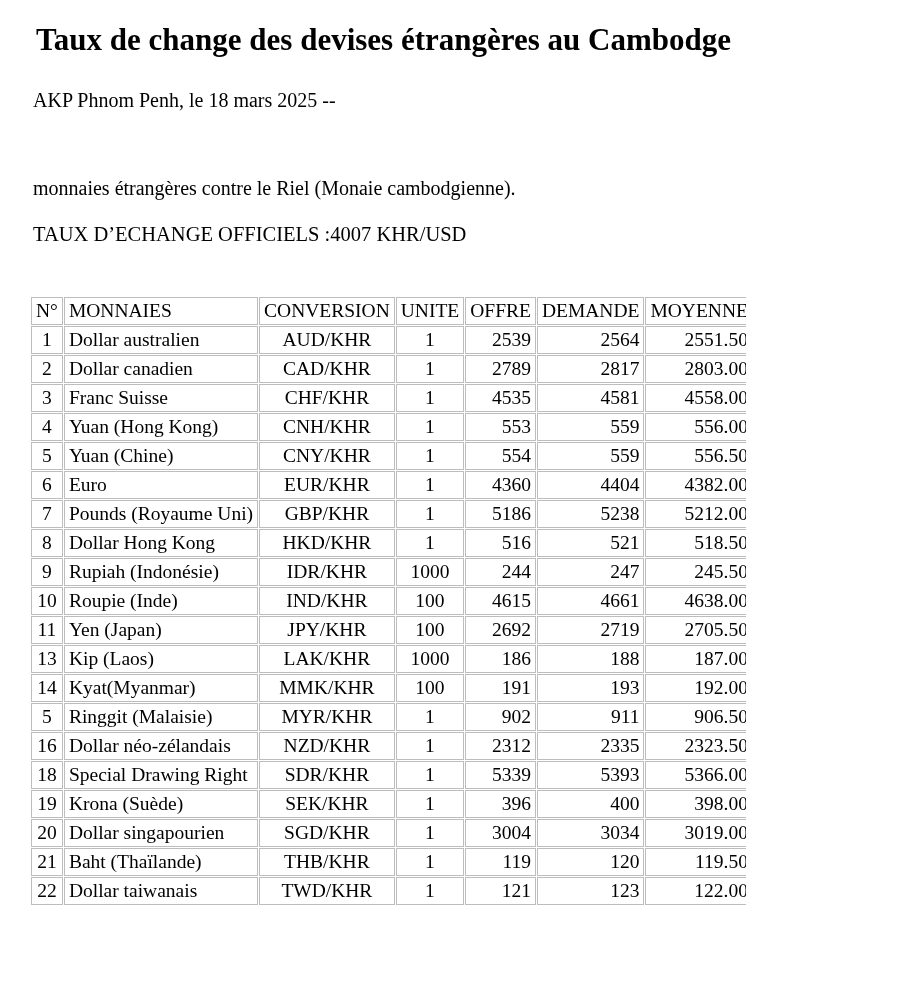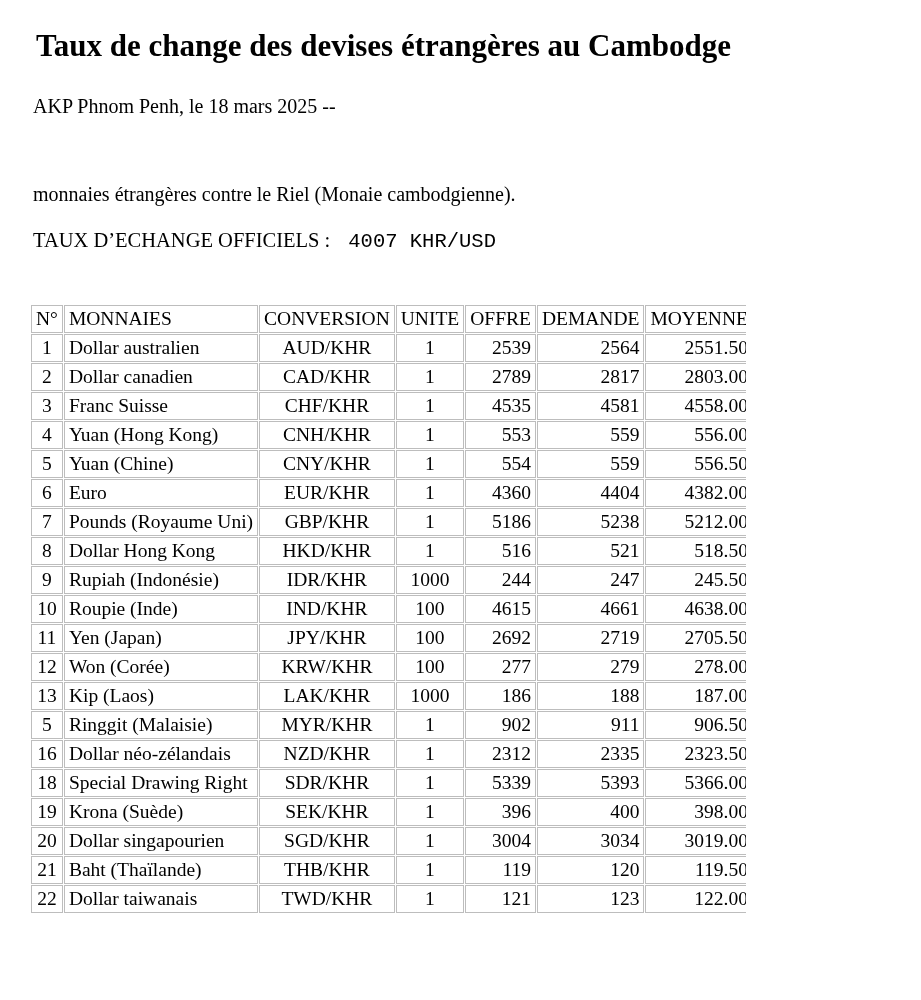--- a/index.html
+++ b/index.html
@@ -8,21 +8,21 @@
     background: #ffffff;
     color: #000000;
     font-family: "Liberation Serif", "DejaVu Serif", serif;
   }
   .page {
     position: relative;
     width: 746px;
     height: 1000px;
     overflow: hidden;
     box-sizing: border-box;
-    padding: 24px 0 0 30px;
+    padding: 18px 0 0 30px;
     background: #ffffff;
   }
   .title {
     font-size: 31px;
     font-weight: bold;
     margin: 4px 0 0 6px;
     line-height: 1.15;
     white-space: nowrap;
   }
   .dateline {
@@ -35,22 +35,20 @@
     font-size: 20px;
     margin: 22px 0 0 3px;
     line-height: 36px;
   }
   .official {
     font-size: 20.5px;
     margin: 16px 0 0 3px;
     line-height: 24px;
   }
   .official .rate-value {
-    margin-left: 18px;
-    font-family: Liberation Mono, monospace;
   }
   table.rates {
     margin-top: 50px;
     border-collapse: separate;
     border-spacing: 1px;
     table-layout: fixed;
     font-size: 19.5px;
   }
   table.rates th, table.rates td {
     border: 1px solid #bdbdbd;
@@ -197,38 +195,38 @@
         <tr>
           <td class="ac c-no">11</td>
           <td class="al c-name">Yen (Japan)</td>
           <td class="ac c-conv">JPY/KHR</td>
           <td class="ac c-unit">100</td>
           <td class="ar c-offre">2692</td>
           <td class="ar c-dem">2719</td>
           <td class="ar c-moy">2705.50</td>
         </tr>
         <tr>
-          <td class="ac c-no">12</td>
-          <td class="al c-name">Won (Corée)</td>
-          <td class="ac c-conv">KRW/KHR</td>
-          <td class="ac c-unit">100</td>
-          <td class="ar c-offre">277</td>
-          <td class="ar c-dem">279</td>
-          <td class="ar c-moy">278.00</td>
-        </tr>
-        <tr>
           <td class="ac c-no">13</td>
           <td class="al c-name">Kip (Laos)</td>
           <td class="ac c-conv">LAK/KHR</td>
           <td class="ac c-unit">1000</td>
           <td class="ar c-offre">186</td>
           <td class="ar c-dem">188</td>
           <td class="ar c-moy">187.00</td>
         </tr>
         <tr>
+          <td class="ac c-no">14</td>
+          <td class="al c-name">Kyat(Myanmar)</td>
+          <td class="ac c-conv">MMK/KHR</td>
+          <td class="ac c-unit">100</td>
+          <td class="ar c-offre">191</td>
+          <td class="ar c-dem">193</td>
+          <td class="ar c-moy">192.00</td>
+        </tr>
+        <tr>
           <td class="ac c-no">5</td>
           <td class="al c-name">Ringgit (Malaisie)</td>
           <td class="ac c-conv">MYR/KHR</td>
           <td class="ac c-unit">1</td>
           <td class="ar c-offre">902</td>
           <td class="ar c-dem">911</td>
           <td class="ar c-moy">906.50</td>
         </tr>
         <tr>
           <td class="ac c-no">16</td>

